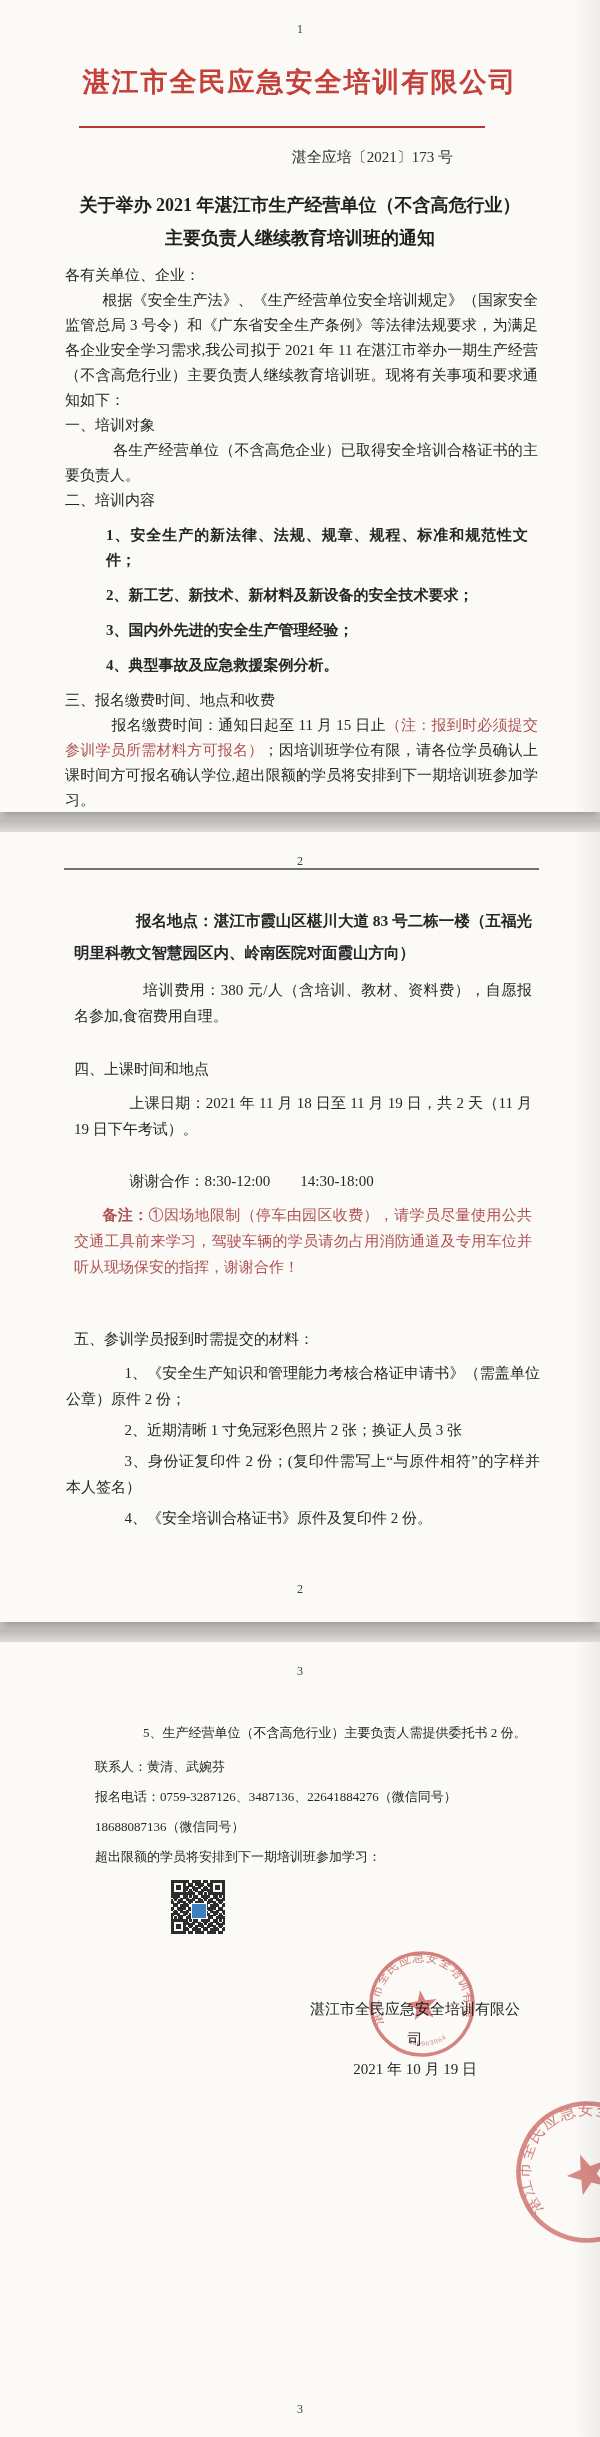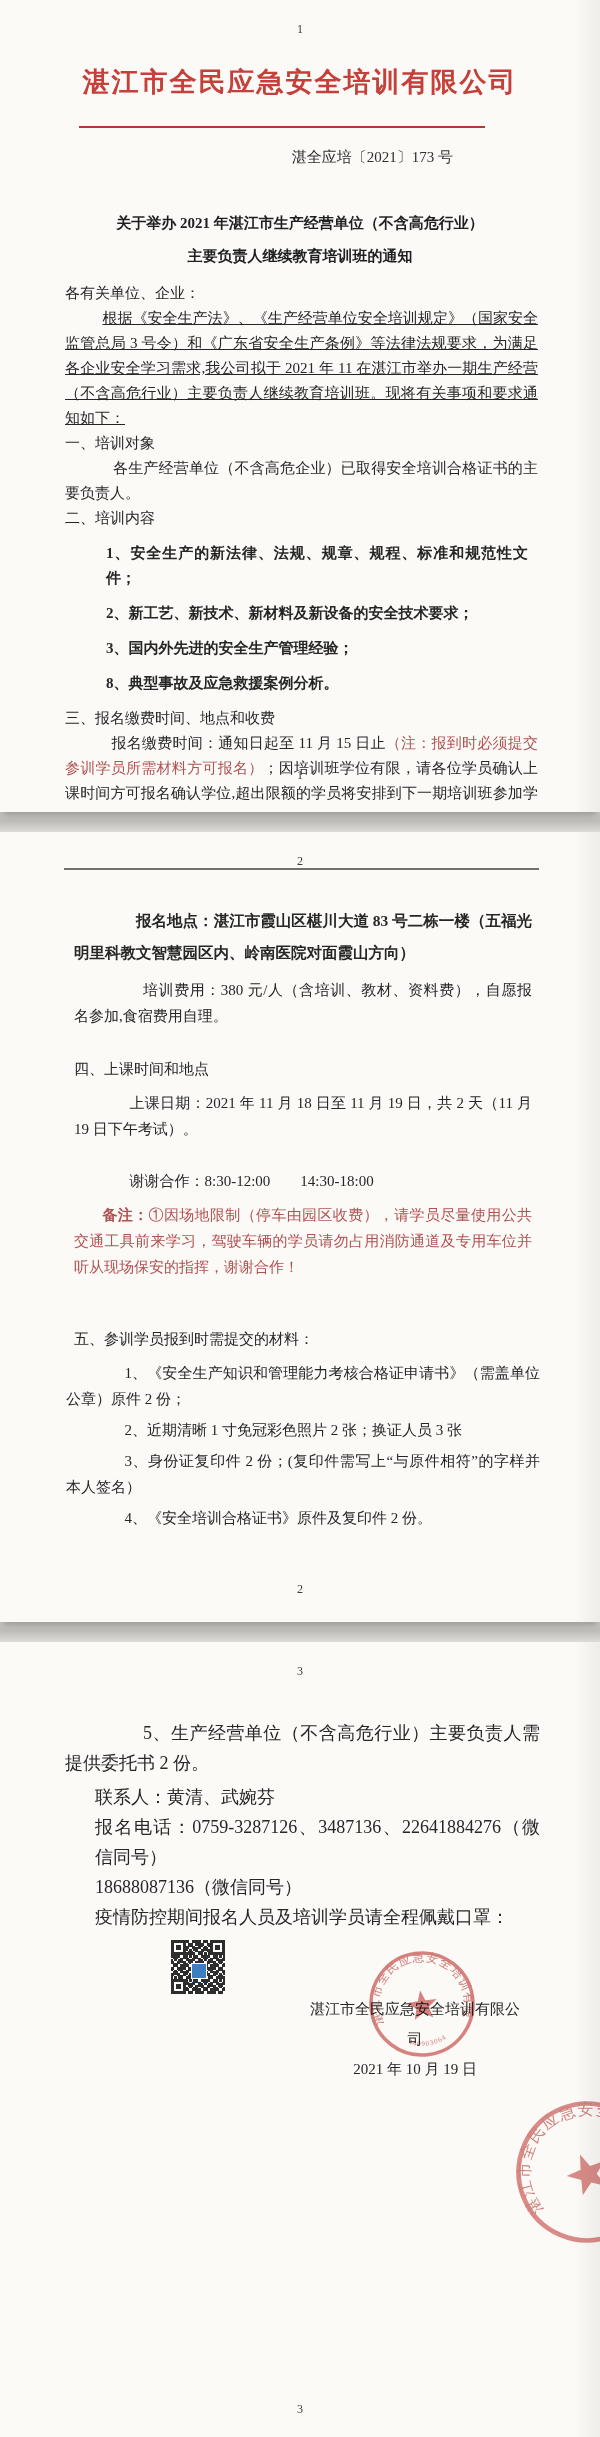--- a/index.html
+++ b/index.html
@@ -16,24 +16,24 @@
   .pnum.top{top:22px;}
   .pnum.bot1{top:768px;}
   .pnum.bot2{top:750px;}
   .pnum.bot3{top:760px;}
 
   
   .org-title{margin:64px 30px 0;text-align:center;font-size:27px;font-weight:bold;
     letter-spacing:2px;color:#c5403a;white-space:nowrap;}
   .red-rule{width:406px;height:2px;background:#b23a38;margin:26px auto 0;margin-left:79px;}
   .doc-number{margin-top:20px;padding-right:147px;text-align:right;font-size:15px;color:#2e2e2e;}
-  .doc-title{margin-top:40px;text-align:center;font-size:15px;font-weight:bold;line-height:33px;color:#1f1f1f;}
+  .doc-title{margin-top:22px;text-align:center;font-size:18px;font-weight:bold;line-height:33px;color:#1f1f1f;}
   .body1{margin-top:8px;padding:0 62px 0 65px;font-size:15px;line-height:25px;text-align:justify;}
   .body1 p{margin:0;}
-  .ind-25{text-indent:2.5em;text-decoration:underline;}
+  .ind-25{text-indent:2.5em;}
   .ind-31{text-indent:3.1em;}
   .ind-32{text-indent:3.2em;}
   .h-sec{margin:0;}
   .items1 p{margin:10px;padding-left:31px;font-weight:bold;}
   .mt8{margin-top:8px !important;}
   .mt7{margin-top:7px !important;}
   .t-red{color:#b05152;}
   .bold{font-weight:bold;}
 
   
@@ -48,21 +48,21 @@
   .date{margin-top:8px !important;}
   .time{margin-top:26px !important;}
   .note{text-indent:1.9em;}
   .note2{text-indent:4.9em;}
   .h5{margin-top:46px !important;}
   .items2 p{margin:0;text-indent:3.9em;}
   .items2 p + p{margin-top:5px;}
   .time-gap{display:inline-block;width:30px;}
 
   
-  .body3{margin-top:76px;padding:0 60px 0 65px;font-size:18px;line-height:30px;text-align:justify;}
+  .body3{margin-top:76px;padding:0 60px 0 65px;font-size:13px;line-height:30px;text-align:justify;}
   .body3 p{margin:0;}
   .item5{text-indent:78px;}
   .contact-block p{padding-left:30px;}
   .contact-block .first{margin-top:4px;}
   .qr{position:relative;width:54px;height:54px;margin:8px 0 0 106px;background:#fff;}
   .qr-noise{position:absolute;inset:0;
     background:
       repeating-conic-gradient(#2d2d2d 0% 25%, transparent 0% 50%) 0 0/6px 6px,
       repeating-conic-gradient(#2d2d2d 0% 25%, transparent 0% 50%) 2px 3px/10px 8px;}
   .qr-finder{position:absolute;width:15px;height:15px;background:#fff;border:3px solid #2d2d2d;box-sizing:border-box;}
@@ -95,21 +95,21 @@
     <div class="body1">
       <p>各有关单位、企业：</p>
       <p class="ind-25">根据《安全生产法》、《生产经营单位安全培训规定》（国家安全监管总局 3 号令）和《广东省安全生产条例》等法律法规要求，为满足各企业安全学习需求,我公司拟于 2021 年 11 在湛江市举办一期生产经营（不含高危行业）主要负责人继续教育培训班。现将有关事项和要求通知如下：</p>
       <p class="h-sec">一、培训对象</p>
       <p class="ind-32">各生产经营单位（不含高危企业）已取得安全培训合格证书的主要负责人。</p>
       <p class="h-sec">二、培训内容</p>
       <div class="items1">
         <p>1、安全生产的新法律、法规、规章、规程、标准和规范性文件；</p>
         <p>2、新工艺、新技术、新材料及新设备的安全技术要求；</p>
         <p>3、国内外先进的安全生产管理经验；</p>
-        <p>8、典型事故及应急救援案例分析。</p>
+        <p>4、典型事故及应急救援案例分析。</p>
       </div>
       <p class="h-sec mt8">三、报名缴费时间、地点和收费</p>
       <p class="ind-31"><span>报名缴费时间：通知日起至 11 月 15 日止</span><span class="t-red">（注：报到时必须提交参训学员所需材料方可报名）</span><span>；因培训班学位有限，请各位学员确认上课时间方可报名确认学位,超出限额的学员将安排到下一期培训班参加学习。</span></p>
       <p class="t-red mt7">（温馨提示：疫情防控期间报名人员及培训学员请全程佩戴口罩）。</p>
     </div>
     <div class="pnum bot1">1</div>
   </div>
 
   <div class="gap"></div>
 
@@ -137,21 +137,21 @@
   <div class="gap"></div>
 
   <div class="page p3">
     <div class="pnum top">3</div>
     <div class="body3">
       <p class="item5">5、生产经营单位（不含高危行业）主要负责人需提供委托书 2 份。</p>
       <div class="contact-block">
         <p class="first">联系人：黄清、武婉芬</p>
         <p>报名电话：0759-3287126、3487136、22641884276（微信同号）</p>
         <p>18688087136（微信同号）</p>
-        <p>疫情防控期间报名人员及培训学员请全程佩戴口罩：</p>
+        <p>超出限额的学员将安排到下一期培训班参加学习：</p>
       </div>
       <div class="qr">
         <div class="qr-noise"></div>
         <div class="qr-finder tl"></div>
         <div class="qr-finder tr"></div>
         <div class="qr-finder bl"></div>
         <div class="qr-center"></div>
       </div>
     </div>
 

